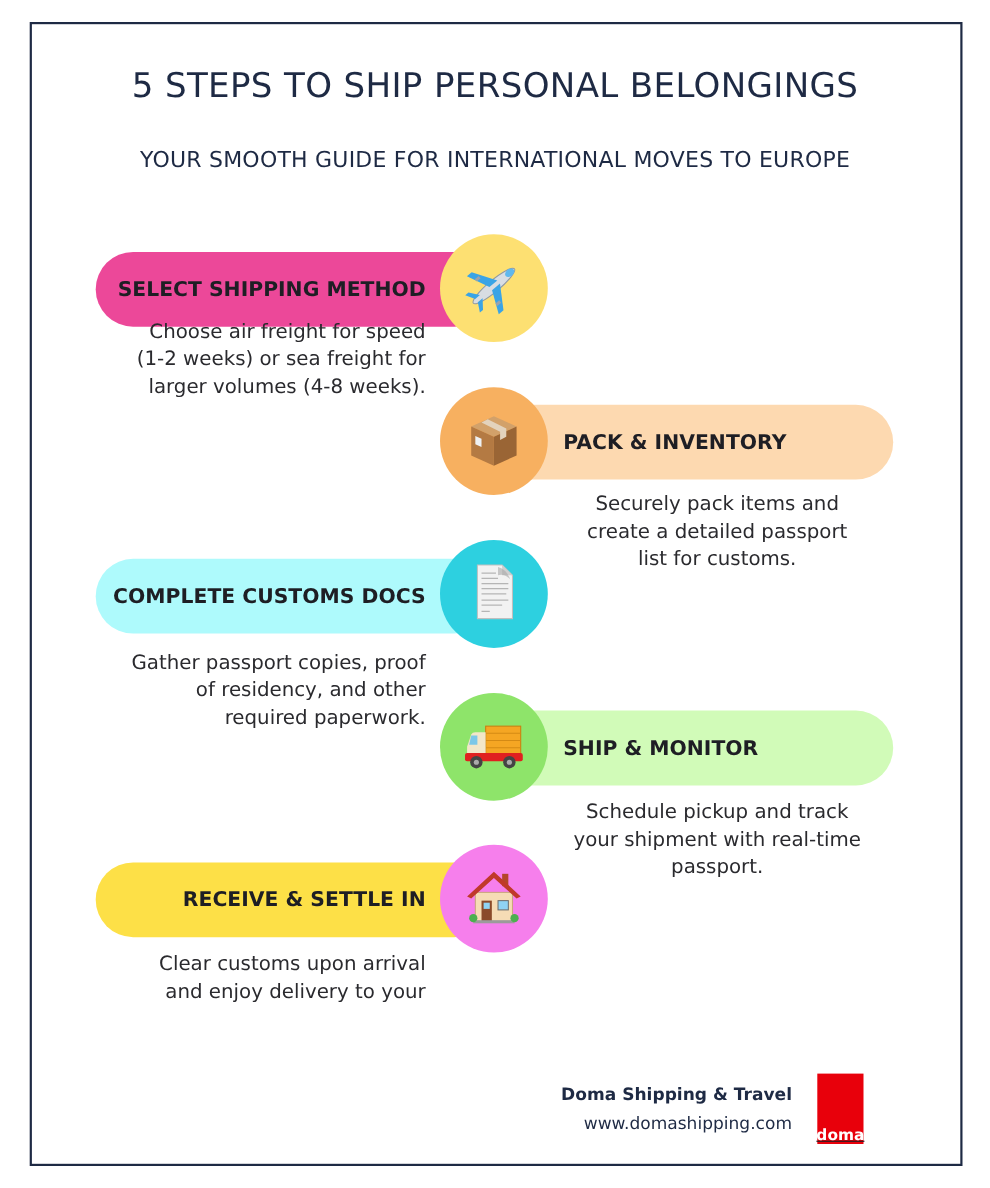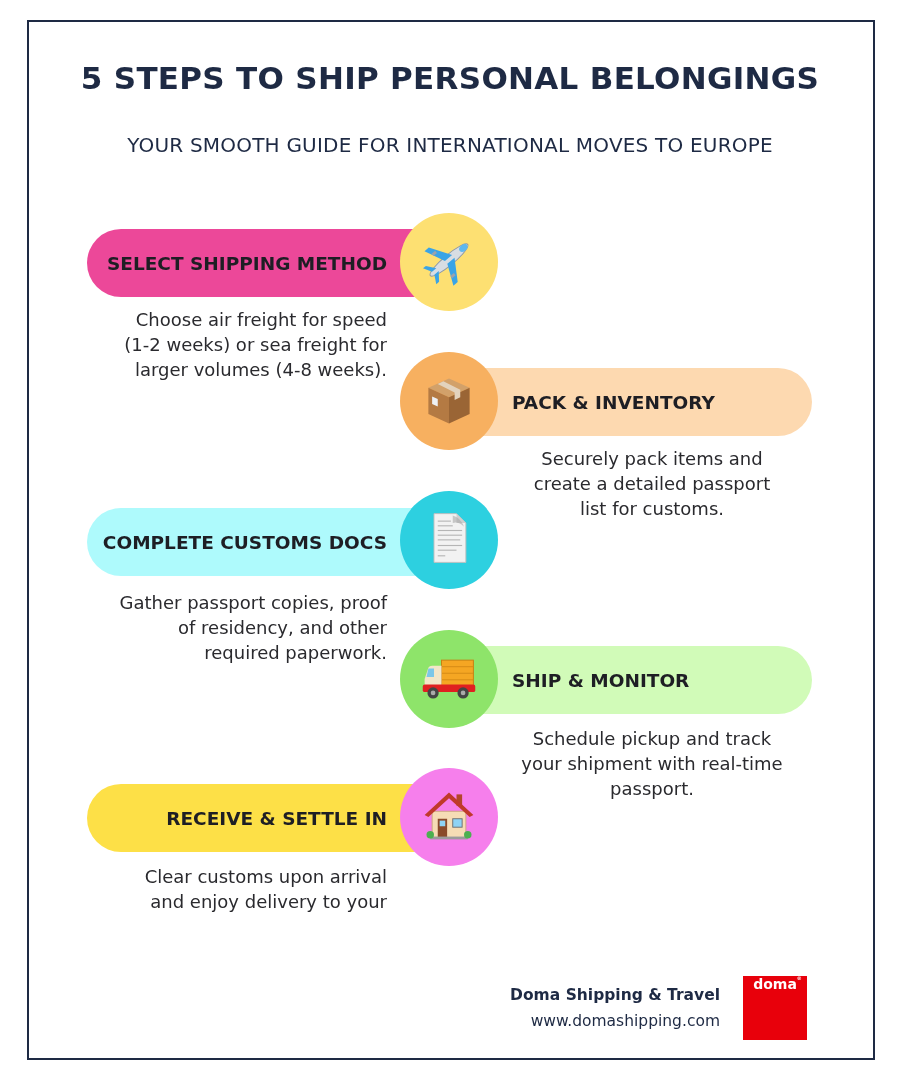--- a/index.html
+++ b/index.html
@@ -1,36 +1,36 @@
 <!DOCTYPE html>
 <html><head>
 <meta charset="utf-8">
 <style>
   html, body { margin: 0; padding: 0; background: #ffffff; }
   body { width: 900px; height: 1080px; position: relative; overflow: hidden; font-family: "DejaVu Sans", "Liberation Sans", sans-serif; color: #1e1e24; }
   .frame { position: absolute; left: 27px; top: 20px; width: 844px; height: 1036px; border: 2px solid #1e2a44; box-sizing: content-box; }
-  .title { position: absolute; left: 0; width: 900px; top: 60px; text-align: center; font-family: "DejaVu Sans", sans-serif; font-weight: bold; font-size: 31px; color: #1e2a44; letter-spacing: 0.3px; }
+  .title { position: absolute; left: 0; width: 900px; top: 60px; text-align: center; font-family: "DejaVu Sans", sans-serif; font-weight: normal; font-size: 31px; color: #1e2a44; letter-spacing: 0.3px; }
   .subtitle { position: absolute; left: 0; width: 900px; top: 133px; text-align: center; font-family: "DejaVu Sans", sans-serif; font-size: 20px; color: #1e2a44; letter-spacing: 0.2px; }
 
   .pill { position: absolute; height: 68px; border-radius: 34px; display: flex; align-items: center; box-sizing: border-box; }
   .pill-label { font-family: "DejaVu Sans", sans-serif; font-weight: bold; font-size: 18.5px; color: #1e1e24; white-space: nowrap; }
   .pill.left { left: 87px; width: 360px; justify-content: flex-end; padding-right: 60px; }
   .pill.right { left: 450px; width: 362px; justify-content: flex-start; padding-left: 62px; }
 
   .circle { position: absolute; width: 98px; height: 98px; border-radius: 50%; left: 400px; display: flex; align-items: center; justify-content: center; }
   .circle svg { width: 60px; height: 60px; }
 
   .desc { position: absolute; font-family: "DejaVu Sans", sans-serif; font-size: 18px; line-height: 25px; color: #2a2a2e; }
   .desc.left { right: 513px; text-align: right; width: 300px; }
   .desc.right { left: 512px; text-align: center; width: 280px; }
   .desc span { display: block; white-space: nowrap; }
 
   .footer-name { position: absolute; right: 180px; top: 986px; font-family: "DejaVu Sans", sans-serif; font-weight: bold; font-size: 15.5px; color: #1e2a44; text-align: right; white-space: nowrap; }
   .footer-url { position: absolute; right: 180px; top: 1012px; font-family: "DejaVu Sans", sans-serif; font-size: 15.5px; color: #1e2a44; text-align: right; white-space: nowrap; }
-  .logo { position: absolute; left: 743px; top: 976px; width: 64px; height: 64px; background: #e8000b; display: flex; align-items: flex-start; justify-content: center; }
+  .logo { position: absolute; left: 743px; top: 976px; width: 42px; height: 64px; background: #e8000b; display: flex; align-items: flex-end; justify-content: center; text-decoration: underline; }
   .logo-text { font-family: "DejaVu Sans", sans-serif; font-weight: bold; font-size: 14px; color: #ffffff; position: relative; }
   .logo-text sup { font-size: 5px; position: absolute; right: -5px; top: -1px; }
 </style>
 </head>
 <body>
 
 <div class="frame"></div>
 
 <div class="title">5 STEPS TO SHIP PERSONAL BELONGINGS</div>
 <div class="subtitle">YOUR SMOOTH GUIDE FOR INTERNATIONAL MOVES TO EUROPE</div>
@@ -47,21 +47,21 @@
         <path d="M28 34 L18 56 L24 56 L38 34 Z" fill="#3aa4e6"></path>
         <path d="M10 30 L5 21 L9 21 L16 30 Z" fill="#3aa4e6"></path>
         <path d="M10 34 L5 43 L9 43 L16 34 Z" fill="#3aa4e6"></path>
         <ellipse cx="52" cy="32" rx="5" ry="3.5" fill="#5fb8ee"></ellipse>
         <rect x="22" y="15" width="5" height="3" fill="#9aa3ad"></rect>
         <rect x="22" y="46" width="5" height="3" fill="#9aa3ad"></rect>
       </g>
     </svg>
   </span>
 </div>
-<div class="desc left" style="top:307px;">
+<div class="desc left" style="top:289px;">
   <span>Choose air freight for speed</span>
   <span>(1-2 weeks) or sea freight for</span>
   <span>larger volumes (4-8 weeks).</span>
 </div>
 
 <div class="pill right" style="top:368px; background:#fdd9b0;">
   <span class="pill-label">PACK &amp; INVENTORY</span>
 </div>
 <div class="circle" style="top:352px; background:#f7b060;">
   <span>

